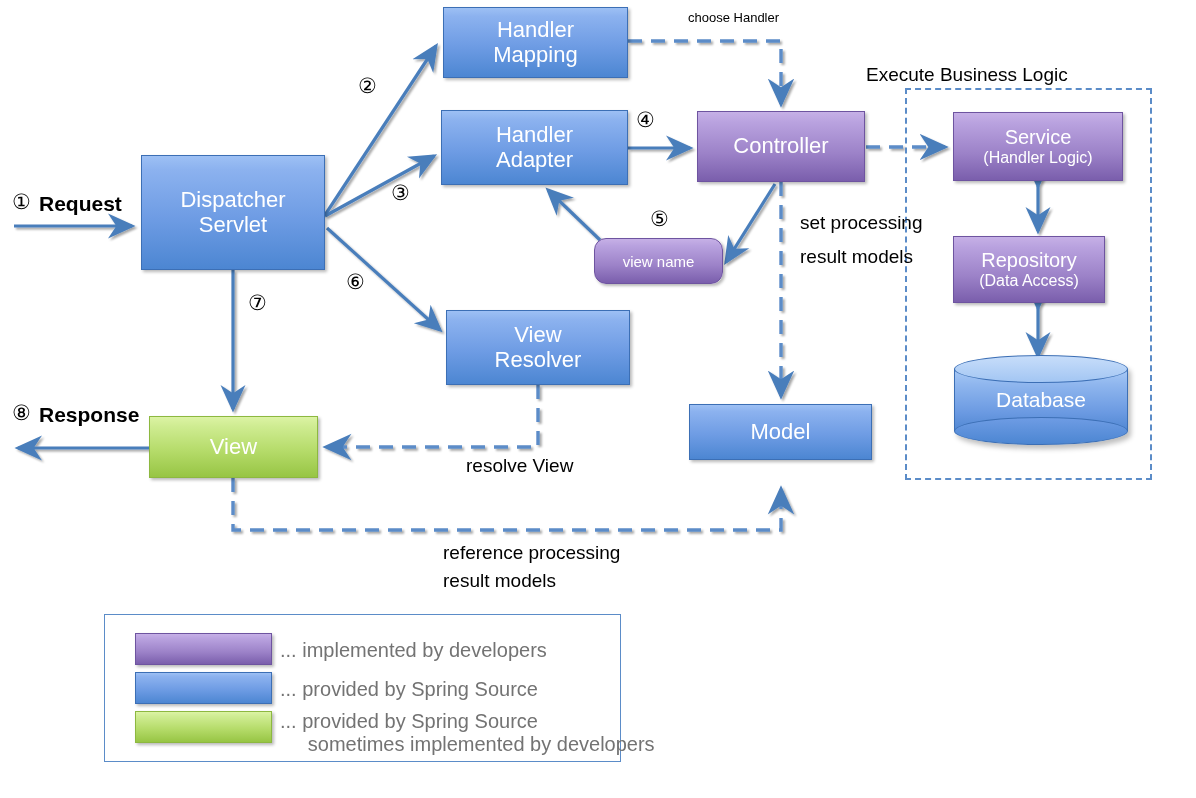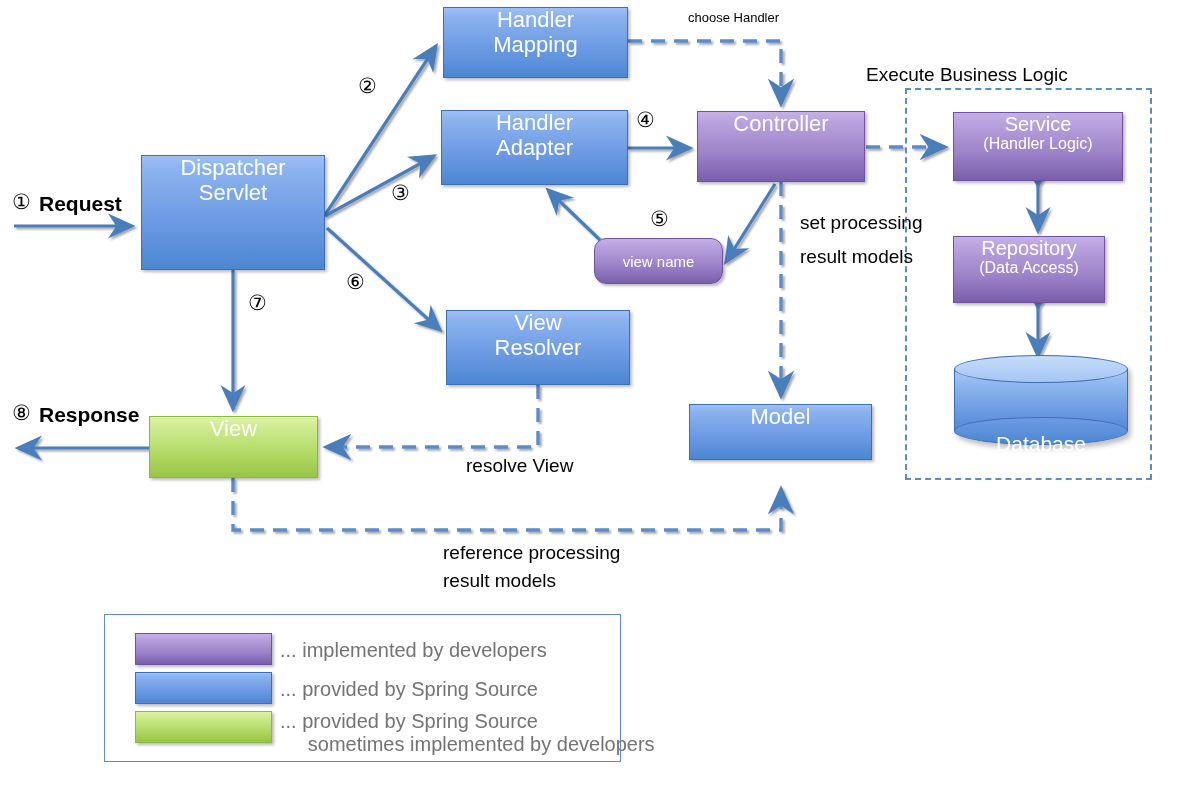--- a/index.html
+++ b/index.html
@@ -1,20 +1,20 @@
 <!DOCTYPE html>
 <html><head>
 <meta charset="utf-8">
 <style>
   html,body{margin:0;padding:0;background:#ffffff;}
   body{font-family:"Liberation Sans",sans-serif;}
   #stage{position:relative;width:1196px;height:798px;background:#fff;overflow:hidden;}
 
   .box{position:absolute;box-sizing:border-box;display:flex;flex-direction:column;
-       align-items:center;color:#fff;text-align:center;
+       align-items:center;justify-content:center;color:#fff;text-align:center;
        line-height:1.12;box-shadow:2px 2px 3px rgba(0,0,0,.28);}
   .blue{background:linear-gradient(to bottom,#9DC0F4 0%,#8CB2EF 12%,#6E9CE4 55%,#4C86D2 100%);
         border:1px solid #3C6FB5;}
   .purple{background:linear-gradient(to bottom,#C6B0E6 0%,#B9A2DF 15%,#9C82C8 60%,#7A5EAC 100%);
           border:1px solid #6E54A0;}
   .green{background:linear-gradient(to bottom,#DCF3A4 0%,#CFEC92 15%,#B6DC6B 55%,#97C544 100%);
          border:1px solid #8DB840;}
 
   .t1{font-size:22px;}
   .t2{font-size:20px;}
@@ -27,21 +27,21 @@
 
   .cyl{position:absolute;}
   .cyl .body{position:absolute;left:0;right:0;top:14px;bottom:14px;
      background:linear-gradient(to bottom,#A9CAF6 0%,#8FB6EE 25%,#6B9AE2 70%,#5087D2 100%);
      border-left:1px solid #3C6FB5;border-right:1px solid #3C6FB5;}
   .cyl .top{position:absolute;left:0;right:0;top:0;height:28px;border-radius:50%;
      background:linear-gradient(to bottom,#C7DDFA,#A3C6F3);border:1px solid #3C6FB5;box-sizing:border-box;}
   .cyl .bot{position:absolute;left:0;right:0;bottom:0;height:28px;border-radius:50%;
      background:linear-gradient(to bottom,#6E9CE4,#4C86D2);border:1px solid #3C6FB5;box-sizing:border-box;}
   .cyl .lbl{position:absolute;left:0;right:0;top:50%;transform:translateY(-50%);
-     text-align:center;color:#fff;font-size:21px;z-index:3;margin-top:44px;}
+     text-align:center;color:#fff;font-size:21px;z-index:3;}
   .cylshadow{position:absolute;box-shadow:3px 4px 5px rgba(0,0,0,.25);border-radius:50%/14px;}
 
   .lbl{position:absolute;color:#000;white-space:pre;}
   .lbl-b{font-weight:bold;}
   .step{position:absolute;font-size:21px;color:#000;}
 
   .dashbox{position:absolute;box-sizing:border-box;border:2px dashed #5B8CC8;background:transparent;}
 
   .legend{position:absolute;box-sizing:border-box;border:1px solid #5B8CC8;background:#fff;}
   .swatch{position:absolute;width:135px;height:30px;box-shadow:2px 2px 3px rgba(0,0,0,.28);}

